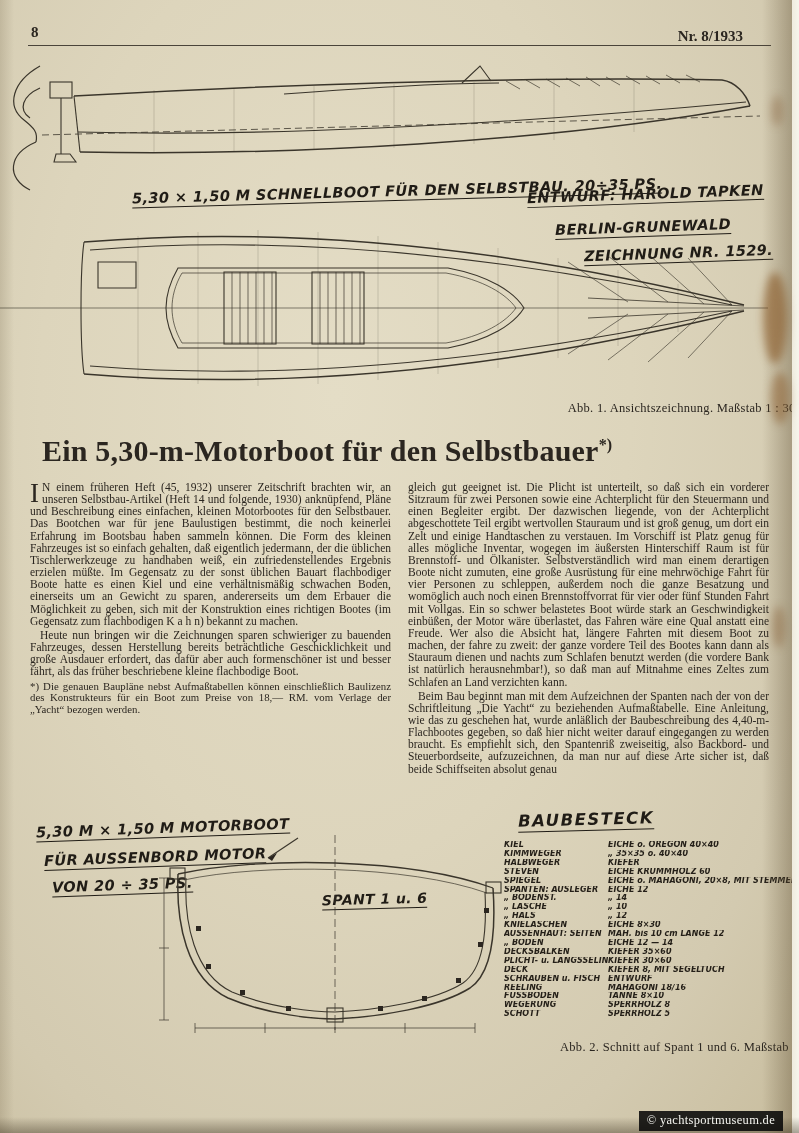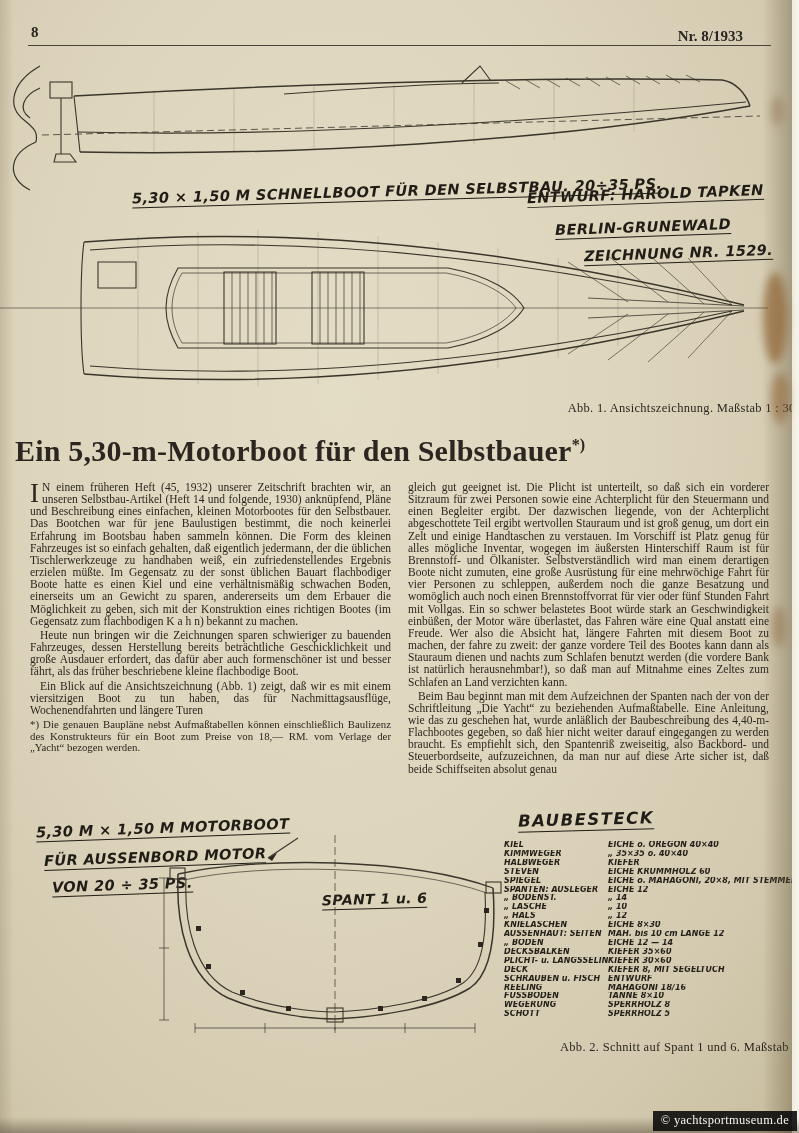--- a/index.html
+++ b/index.html
@@ -59,21 +59,21 @@
   .hw-title   { left:132px; top:183px; font-size:14.5px; transform:rotate(-1.6deg); }
   .hw-designer{ left:527px; top:186px; font-size:14.5px; transform:rotate(-2deg); }
   .hw-loc     { left:555px; top:219px; font-size:14.5px; transform:rotate(-2deg); }
   .hw-no      { left:584px; top:245px; font-size:14.5px; transform:rotate(-2deg); }
 
   .caption { position:absolute; left:0; width:100%; text-align:right; font-size:12.5px; letter-spacing:0.3px; }
   .caption1 { top:401px; }
   .caption2 { top:1040px;margin-left:27px; }
 
   .article-title {
-    position:absolute; left:15px; top:434px; width:740px;
+    position:absolute; left:42px; top:434px; width:740px;
     font-size:30px; font-weight:bold; letter-spacing:0.2px;
   }
   .article-title sup { font-size:16px; vertical-align:super; }
 
   .col {
     position:absolute; top:481px; width:361px; height:347px;
     font-size:11.5px; line-height:12.15px; text-align:justify;
     overflow:hidden;
   }
   .col-left  { left:30px;  }
@@ -97,21 +97,21 @@
   .bb-list {
     position:absolute; left:504px; top:841px; width:290px;
     font-family:"DejaVu Sans", sans-serif; font-style:italic; font-weight:bold;
     font-size:8px; line-height:8.9px; color:#241f18;
   }
   .bb-row { display:flex; }
   .bb-name { width:104px; flex-shrink:0; white-space:nowrap; overflow:hidden; }
   .bb-spec { flex:1; white-space:nowrap; overflow:hidden; }
 
   .watermark {
-    position:absolute; right:2px; bottom:2px;
+    position:absolute; right:16px; bottom:2px;
     background:rgba(8,8,8,0.88); color:#f5f5f0;
     font-size:12.5px; padding:2px 8px 3px 8px; letter-spacing:0.3px;
   }
 </style>
 </head>
 <body>
 
 <div class="paper"></div>
 
 <div class="hdr-num">8</div>
@@ -241,21 +241,20 @@
 
 <div class="caption caption1">Abb. 1.  Ansichtszeichnung.  Maßstab 1 : 30.</div>
 
 <div class="article-title">
   <span>Ein 5,30-m-Motorboot für den Selbstbauer</span><sup>*)</sup>
 </div>
 
 <div class="col col-left">
   <p class="first"><span class="dropcap">I</span><span>N einem früheren Heft (45, 1932) unserer Zeitschrift brachten wir, an unseren Selbstbau-Artikel (Heft 14 und folgende, 1930) anknüpfend, Pläne und Beschreibung eines einfachen, kleinen Motorbootes für den Selbstbauer. Das Bootchen war für jene Baulustigen bestimmt, die noch keinerlei Erfahrung im Bootsbau haben sammeln können. Die Form des kleinen Fahrzeuges ist so einfach gehalten, daß eigentlich jedermann, der die üblichen Tischlerwerkzeuge zu handhaben weiß, ein zufriedenstellendes Ergebnis erzielen müßte. Im Gegensatz zu der sonst üblichen Bauart flachbodiger Boote hatte es einen Kiel und eine verhältnismäßig schwachen Boden, einerseits um an Gewicht zu sparen, andererseits um dem Erbauer die Möglichkeit zu geben, sich mit der Konstruktion eines richtigen Bootes (im Gegensatz zum flachbodigen K a h n) bekannt zu machen.</span></p>
   <p>Heute nun bringen wir die Zeichnungen sparen schwieriger zu bauenden Fahrzeuges, dessen Herstellung bereits beträchtliche Geschicklichkeit und große Ausdauer erfordert, das dafür aber auch formenschöner ist und besser fährt, als das früher beschriebene kleine flachbodige Boot.</p>
-  <p>Ein Blick auf die Ansichtszeichnung (Abb. 1) zeigt, daß wir es mit einem viersitzigen Boot zu tun haben, das für Nachmittagsausflüge, Wochenendfahrten und längere Turen</p>
   <p class="footnote">*) Die genauen Baupläne nebst Aufmaßtabellen können einschließlich Baulizenz des Konstrukteurs für ein Boot zum Preise von 18,— RM. vom Verlage der „Yacht“ bezogen werden.</p>
 </div>
 <div class="col col-right">
   <p class="first">gleich gut geeignet ist. Die Plicht ist unterteilt, so daß sich ein vorderer Sitzraum für zwei Personen sowie eine Achterplicht für den Steuermann und einen Begleiter ergibt. Der dazwischen liegende, von der Achterplicht abgeschottete Teil ergibt wertvollen Stauraum und ist groß genug, um dort ein Zelt und einige Handtaschen zu verstauen. Im Vorschiff ist Platz genug für alles mögliche Inventar, wogegen im äußersten Hinterschiff Raum ist für Brennstoff- und Ölkanister. Selbstverständlich wird man einem derartigen Boote nicht zumuten, eine große Ausrüstung für eine mehrwöchige Fahrt für vier Personen zu schleppen, außerdem noch die ganze Besatzung und womöglich auch noch einen Brennstoffvorrat für vier oder fünf Stunden Fahrt mit Vollgas. Ein so schwer belastetes Boot würde stark an Geschwindigkeit einbüßen, der Motor wäre überlastet, das Fahren wäre eine Qual anstatt eine Freude. Wer also die Absicht hat, längere Fahrten mit diesem Boot zu machen, der fahre zu zweit: der ganze vordere Teil des Bootes kann dann als Stauraum dienen und nachts zum Schlafen benutzt werden (die vordere Bank ist natürlich herausnehmbar!), so daß man auf Mitnahme eines Zeltes zum Schlafen an Land verzichten kann.</p>
   <p>Beim Bau beginnt man mit dem Aufzeichnen der Spanten nach der von der Schriftleitung „Die Yacht“ zu beziehenden Aufmaßtabelle. Eine Anleitung, wie das zu geschehen hat, wurde anläßlich der Baubeschreibung des 4,40-m-Flachbootes gegeben, so daß hier nicht weiter darauf eingegangen zu werden braucht. Es empfiehlt sich, den Spantenriß zweiseitig, also Backbord- und Steuerbordseite, aufzuzeichnen, da man nur auf diese Arte sicher ist, daß beide Schiffseiten absolut genau</p>
 </div>
 
 <div class="hand hw2-l1"><u>5,30 M × 1,50 M   MOTORBOOT</u></div>
 <div class="hand hw2-l2"><u>FÜR AUSSENBORD MOTOR</u></div>
 <div class="hand hw2-l3"><u>VON 20 ÷ 35 PS.</u></div>

